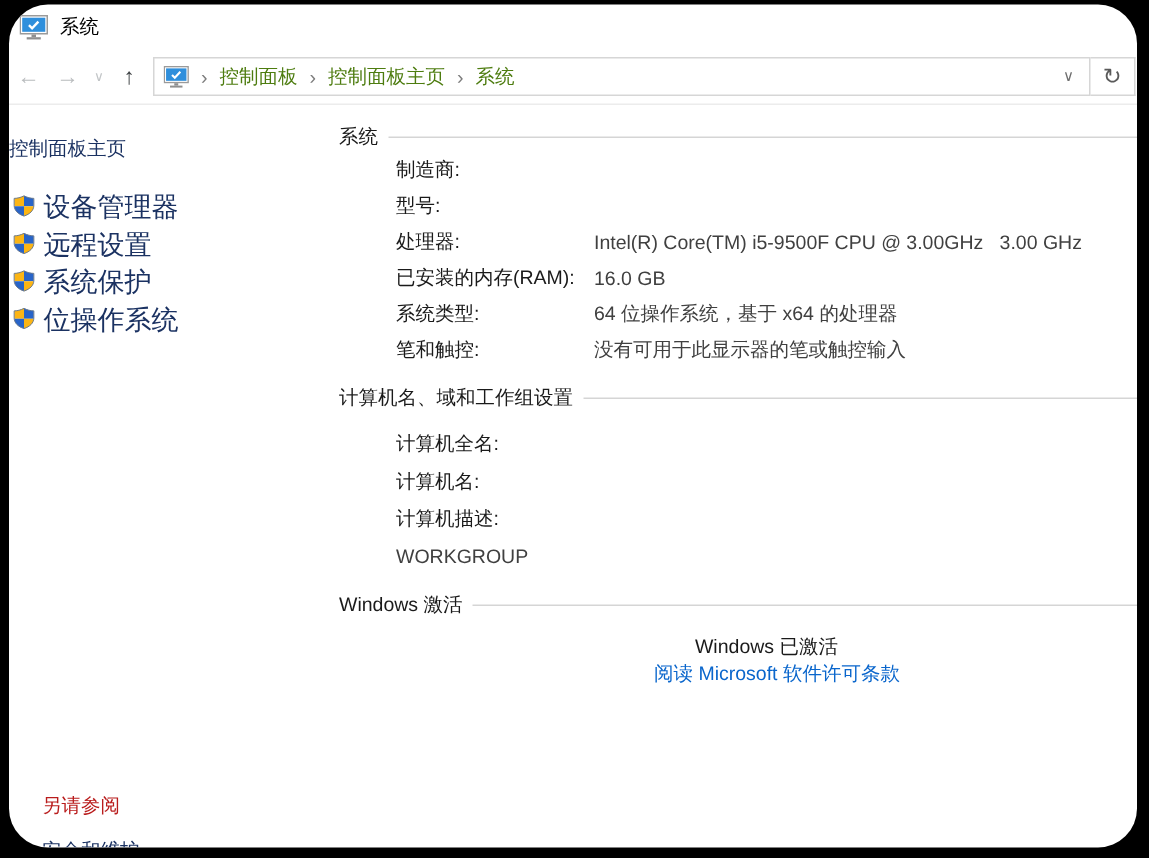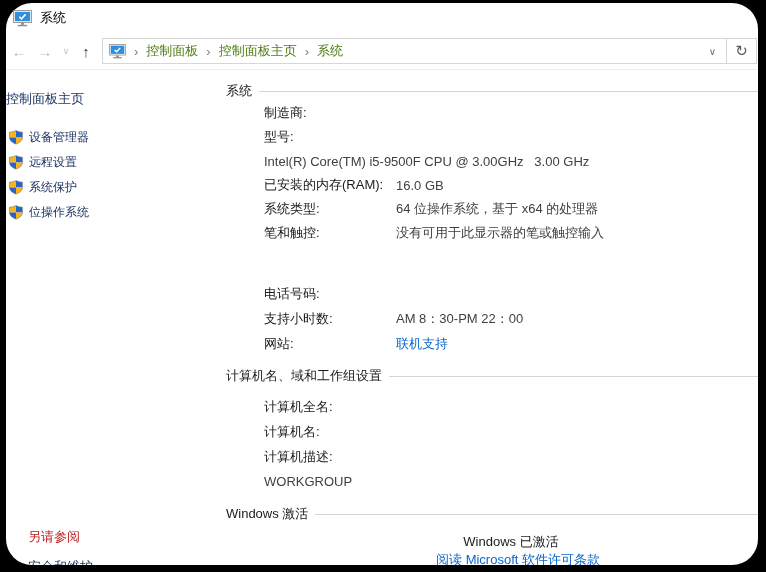--- a/index.html
+++ b/index.html
@@ -28,21 +28,21 @@
   .refresh-btn { width:30px; height:26px; border:1px solid #d6d6d6; border-left:none; display:flex; align-items:center; justify-content:center; color:#5a5a5a; font-size:15px; flex:none; margin-right:1px; }
 
   
   .bodyarea { flex:1; display:flex; overflow:hidden; position:relative; }
 
   
   .sidebar { width:214px; flex:none; position:relative; padding-top:20px; }
   .side-home { margin-bottom:17px; font-size:13px; color:#1b3262; cursor:pointer; }
   .side-item { height:25px; display:flex; align-items:center; padding-left:2px; cursor:pointer; }
   .side-item .shield { width:16px; height:15px; display:inline-flex; margin-right:5px; flex:none; }
-  .side-item .side-label { font-size:12px; color:#1b3262; }
+  .side-item .side-label { font-size:18px; color:#1b3262; }
   .side-bottom { position:absolute; left:22px; top:458px; }
   .see-also { font-size:13px; color:#b91c1c; margin-bottom:12px; }
   .side-link { font-size:13px; color:#1b3262; cursor:pointer; }
 
   
   .main { flex:1; padding-top:13px; overflow:hidden; }
   .sec-head { display:flex; align-items:center; height:16px; padding-left:6px; }
   .sec-title { font-size:13px; color:#1a1a1a; white-space:nowrap; margin-right:7px; }
   .sec-rule { flex:1; height:1px; background:#d5d5d5; }
   .rows { margin-top:2px; }
@@ -209,50 +209,37 @@
         <div class="rows">
           <div class="row">
             <span class="lbl">制造商:</span>
             <span class="val"></span>
           </div>
           <div class="row">
             <span class="lbl">型号:</span>
             <span class="val"></span>
           </div>
           <div class="row">
+            <span class="lbl">处理器:</span>
             <span class="val">Intel(R) Core(TM) i5-9500F CPU @ 3.00GHz   3.00 GHz</span>
           </div>
           <div class="row">
             <span class="lbl">已安装的内存(RAM):</span>
             <span class="val">16.0 GB</span>
           </div>
           <div class="row">
             <span class="lbl">系统类型:</span>
             <span class="val">64 位操作系统，基于 x64 的处理器</span>
           </div>
           <div class="row">
             <span class="lbl">笔和触控:</span>
             <span class="val">没有可用于此显示器的笔或触控输入</span>
           </div>
         </div>
 
-        <div class="support-block">
-          <div class="row">
-            <span class="lbl">电话号码:</span>
-            <span class="val"></span>
-          </div>
-          <div class="row">
-            <span class="lbl">支持小时数:</span>
-            <span class="val">AM 8：30-PM 22：00</span>
-          </div>
-          <div class="row">
-            <span class="lbl">网站:</span>
-            <a class="link">联机支持</a>
-          </div>
-        </div>
 
         <div class="sec-head sec2">
           <span class="sec-title">计算机名、域和工作组设置</span>
           <span class="sec-rule"></span>
         </div>
         <div class="rows2">
           <div class="row">
             <span class="lbl">计算机全名:</span>
             <span class="val"></span>
           </div>

